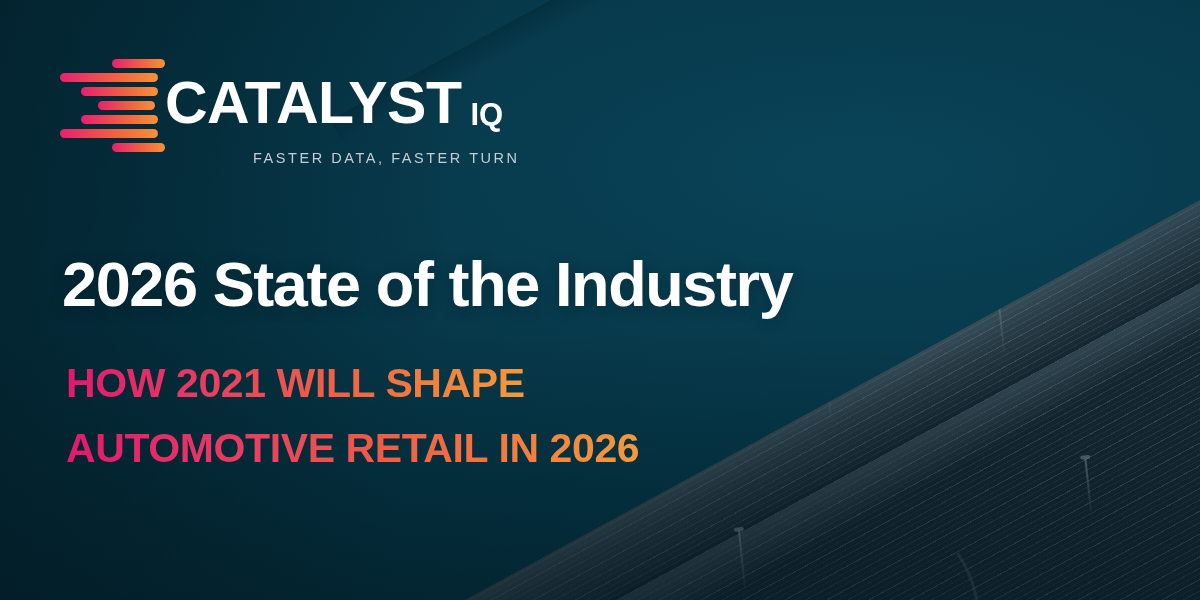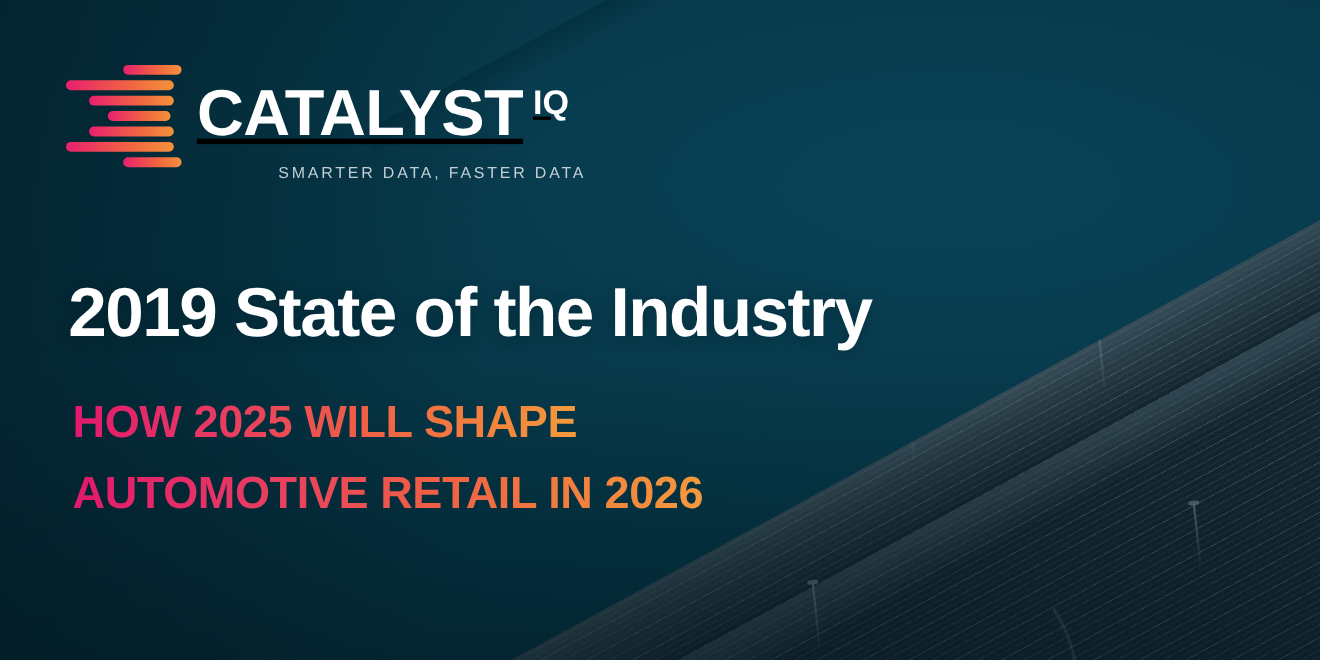--- a/index.html
+++ b/index.html
@@ -162,23 +162,21 @@
     flex: 0 0 auto;
   }
   .bar {
     position: absolute;
     height: 9px;
     border-radius: 4.5px;
     background: linear-gradient(90deg, #e8206e 0%, #f1683f 62%, #f4923c 100%);
   }
   .wordmark {
     display: flex;
-    align-items: flex-start;
-    margin-left: 14px;
-    text-decoration: underline;
+    align-items: flex-end;
   }
   .word-catalyst {
     font-size: 59px;
     font-weight: 700;
     color: #ffffff;
     letter-spacing: -0.5px;
     line-height: 0.92;
   }
   .word-iq-wrap {
     display: inline-block;
@@ -292,20 +290,20 @@
           <div class="bar" style="left: 52px; top: 84px; width: 53px;"></div>
         </div>
       <div class="wordmark">
         <span class="word-catalyst">CATALYST</span>
         <span class="word-iq-wrap">
           <span class="word-iq">IQ</span>
           <span class="iq-underline"></span>
         </span>
       </div>
     </div>
-    <div class="tagline">SMARTER DATA, FASTER DATA</div>
+    <div class="tagline">FASTER DATA, FASTER TURN</div>
   </div>
 
-  <div class="headline">2019 State of the Industry</div>
-  <div class="sub line1">HOW 2025 WILL SHAPE</div>
+  <div class="headline">2026 State of the Industry</div>
+  <div class="sub line1">HOW 2021 WILL SHAPE</div>
   <div class="sub line2">AUTOMOTIVE RETAIL IN 2026</div>
 
 </div>
 
 </body></html>

